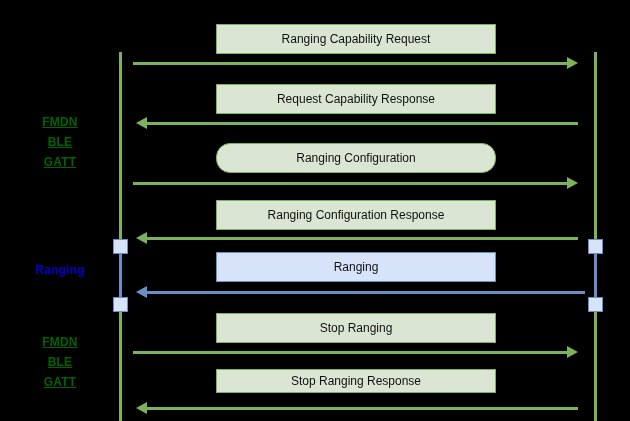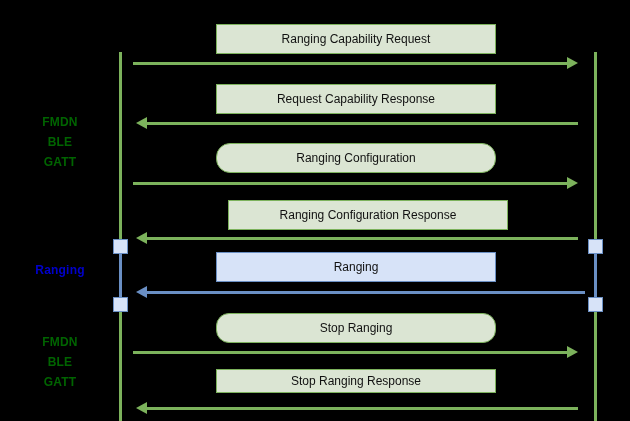--- a/index.html
+++ b/index.html
@@ -22,21 +22,21 @@
   }
   .phase-label {
     position: absolute;
     text-align: center;
     font-size: 12px;
     line-height: 20px;
     font-weight: bold;
     white-space: pre-line;
     letter-spacing: 0.2px;
   }
-  .phase-green { color: #006400; }
+  .phase-green { color: #006400; text-decoration: underline; }
   .phase-blue  { color: #0000cd; }
 
   .msg-box {
     position: absolute;
     box-sizing: border-box;
     display: flex;
     align-items: center;
     justify-content: center;
     font-size: 12px;
     color: #111111;
@@ -109,31 +109,31 @@
       <div class="msg-box green" style="left: 216px; top: 84px; width: 280px; height: 30px; background: rgb(219, 229, 211); border-color: rgb(124, 178, 92);">
         <span>Request Capability Response</span>
       </div>
       <div class="arrow-line green" style="background: rgb(124, 178, 92); top: 122px; left: 145px; width: 433px;"></div>
       <div class="arrow-head left green" style="top: 117px; left: 136px; border-right-color: rgb(124, 178, 92);"></div>
       <div class="msg-box green" style="left: 216px; top: 143px; width: 280px; height: 30px; background: rgb(219, 229, 211); border-color: rgb(124, 178, 92); border-radius: 14px;">
         <span>Ranging Configuration</span>
       </div>
       <div class="arrow-line green" style="background: rgb(124, 178, 92); top: 182px; left: 133px; width: 436px;"></div>
       <div class="arrow-head right green" style="top: 177px; left: 567px; border-left-color: rgb(124, 178, 92);"></div>
-      <div class="msg-box green" style="left: 228px; top: 200px; width: 280px; height: 30px; background: rgb(219, 229, 211); border-color: rgb(124, 178, 92);">
+      <div class="msg-box green" style="left: 216px; top: 200px; width: 280px; height: 30px; background: rgb(219, 229, 211); border-color: rgb(124, 178, 92);">
         <span>Ranging Configuration Response</span>
       </div>
       <div class="arrow-line green" style="background: rgb(124, 178, 92); top: 237px; left: 145px; width: 433px;"></div>
       <div class="arrow-head left green" style="top: 232px; left: 136px; border-right-color: rgb(124, 178, 92);"></div>
       <div class="msg-box blue" style="left: 216px; top: 252px; width: 280px; height: 30px; background: rgb(215, 227, 248); border-color: rgb(106, 143, 196);">
         <span>Ranging</span>
       </div>
       <div class="arrow-line blue" style="background: rgb(106, 143, 196); top: 291px; left: 145px; width: 440px;"></div>
       <div class="arrow-head left blue" style="top: 286px; left: 136px; border-right-color: rgb(106, 143, 196);"></div>
-      <div class="msg-box green" style="left: 216px; top: 313px; width: 280px; height: 30px; background: rgb(219, 229, 211); border-color: rgb(124, 178, 92); border-radius: 13px;">
+      <div class="msg-box green" style="left: 216px; top: 313px; width: 280px; height: 30px; background: rgb(219, 229, 211); border-color: rgb(124, 178, 92);">
         <span>Stop Ranging</span>
       </div>
       <div class="arrow-line green" style="background: rgb(124, 178, 92); top: 351px; left: 133px; width: 436px;"></div>
       <div class="arrow-head right green" style="top: 346px; left: 567px; border-left-color: rgb(124, 178, 92);"></div>
       <div class="msg-box green" style="left: 216px; top: 369px; width: 280px; height: 24px; background: rgb(219, 229, 211); border-color: rgb(124, 178, 92);">
         <span>Stop Ranging Response</span>
       </div>
       <div class="arrow-line green" style="background: rgb(124, 178, 92); top: 407px; left: 145px; width: 433px;"></div>
       <div class="arrow-head left green" style="top: 402px; left: 136px; border-right-color: rgb(124, 178, 92);"></div>
     </div>

